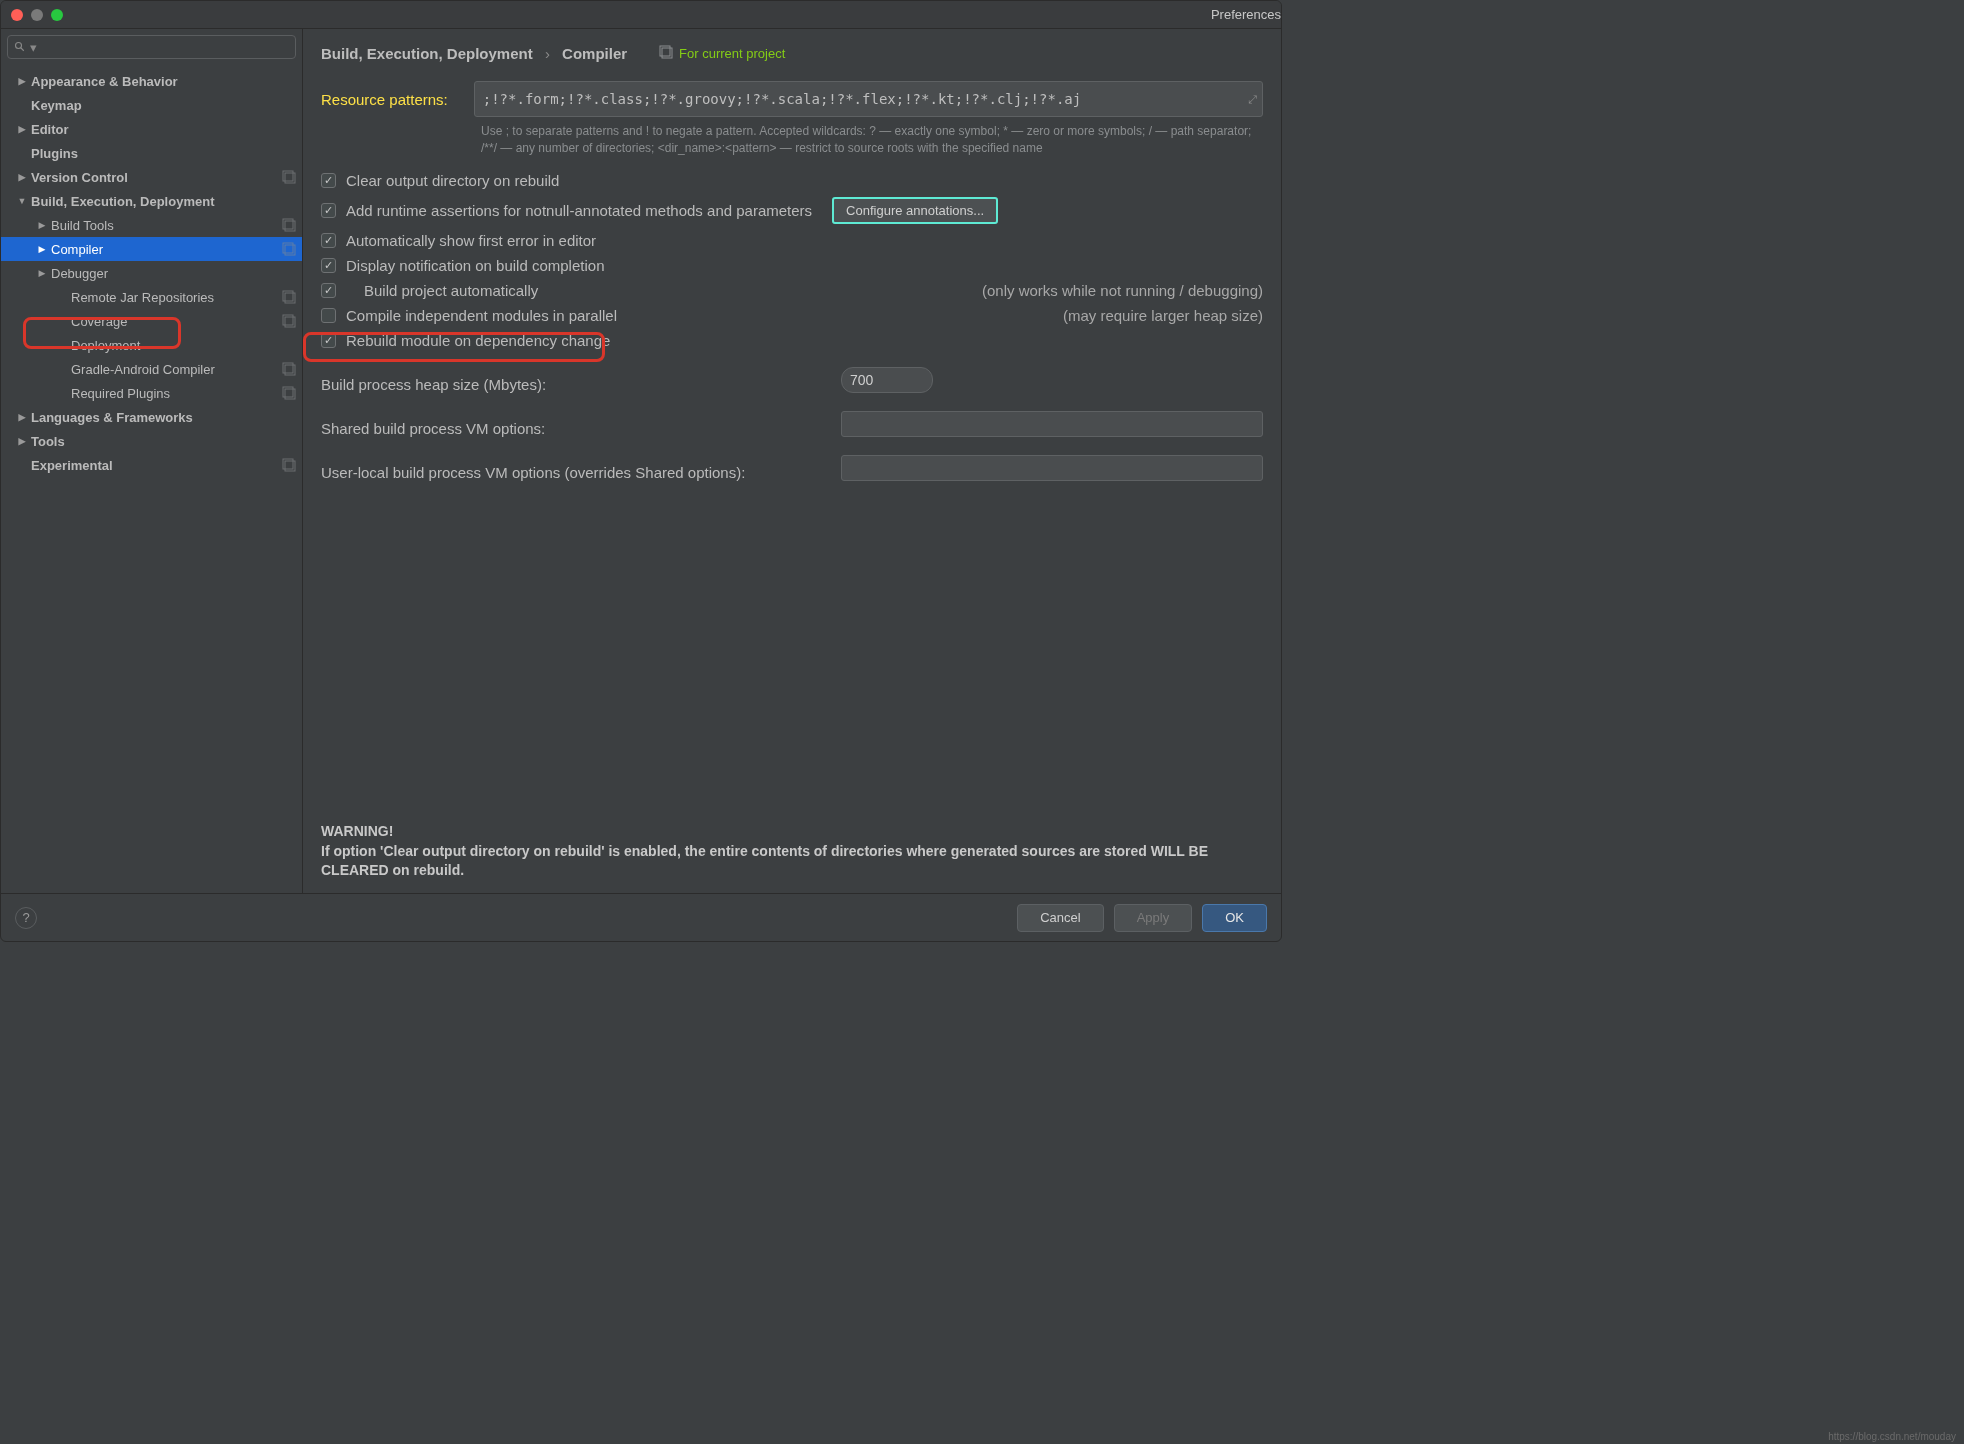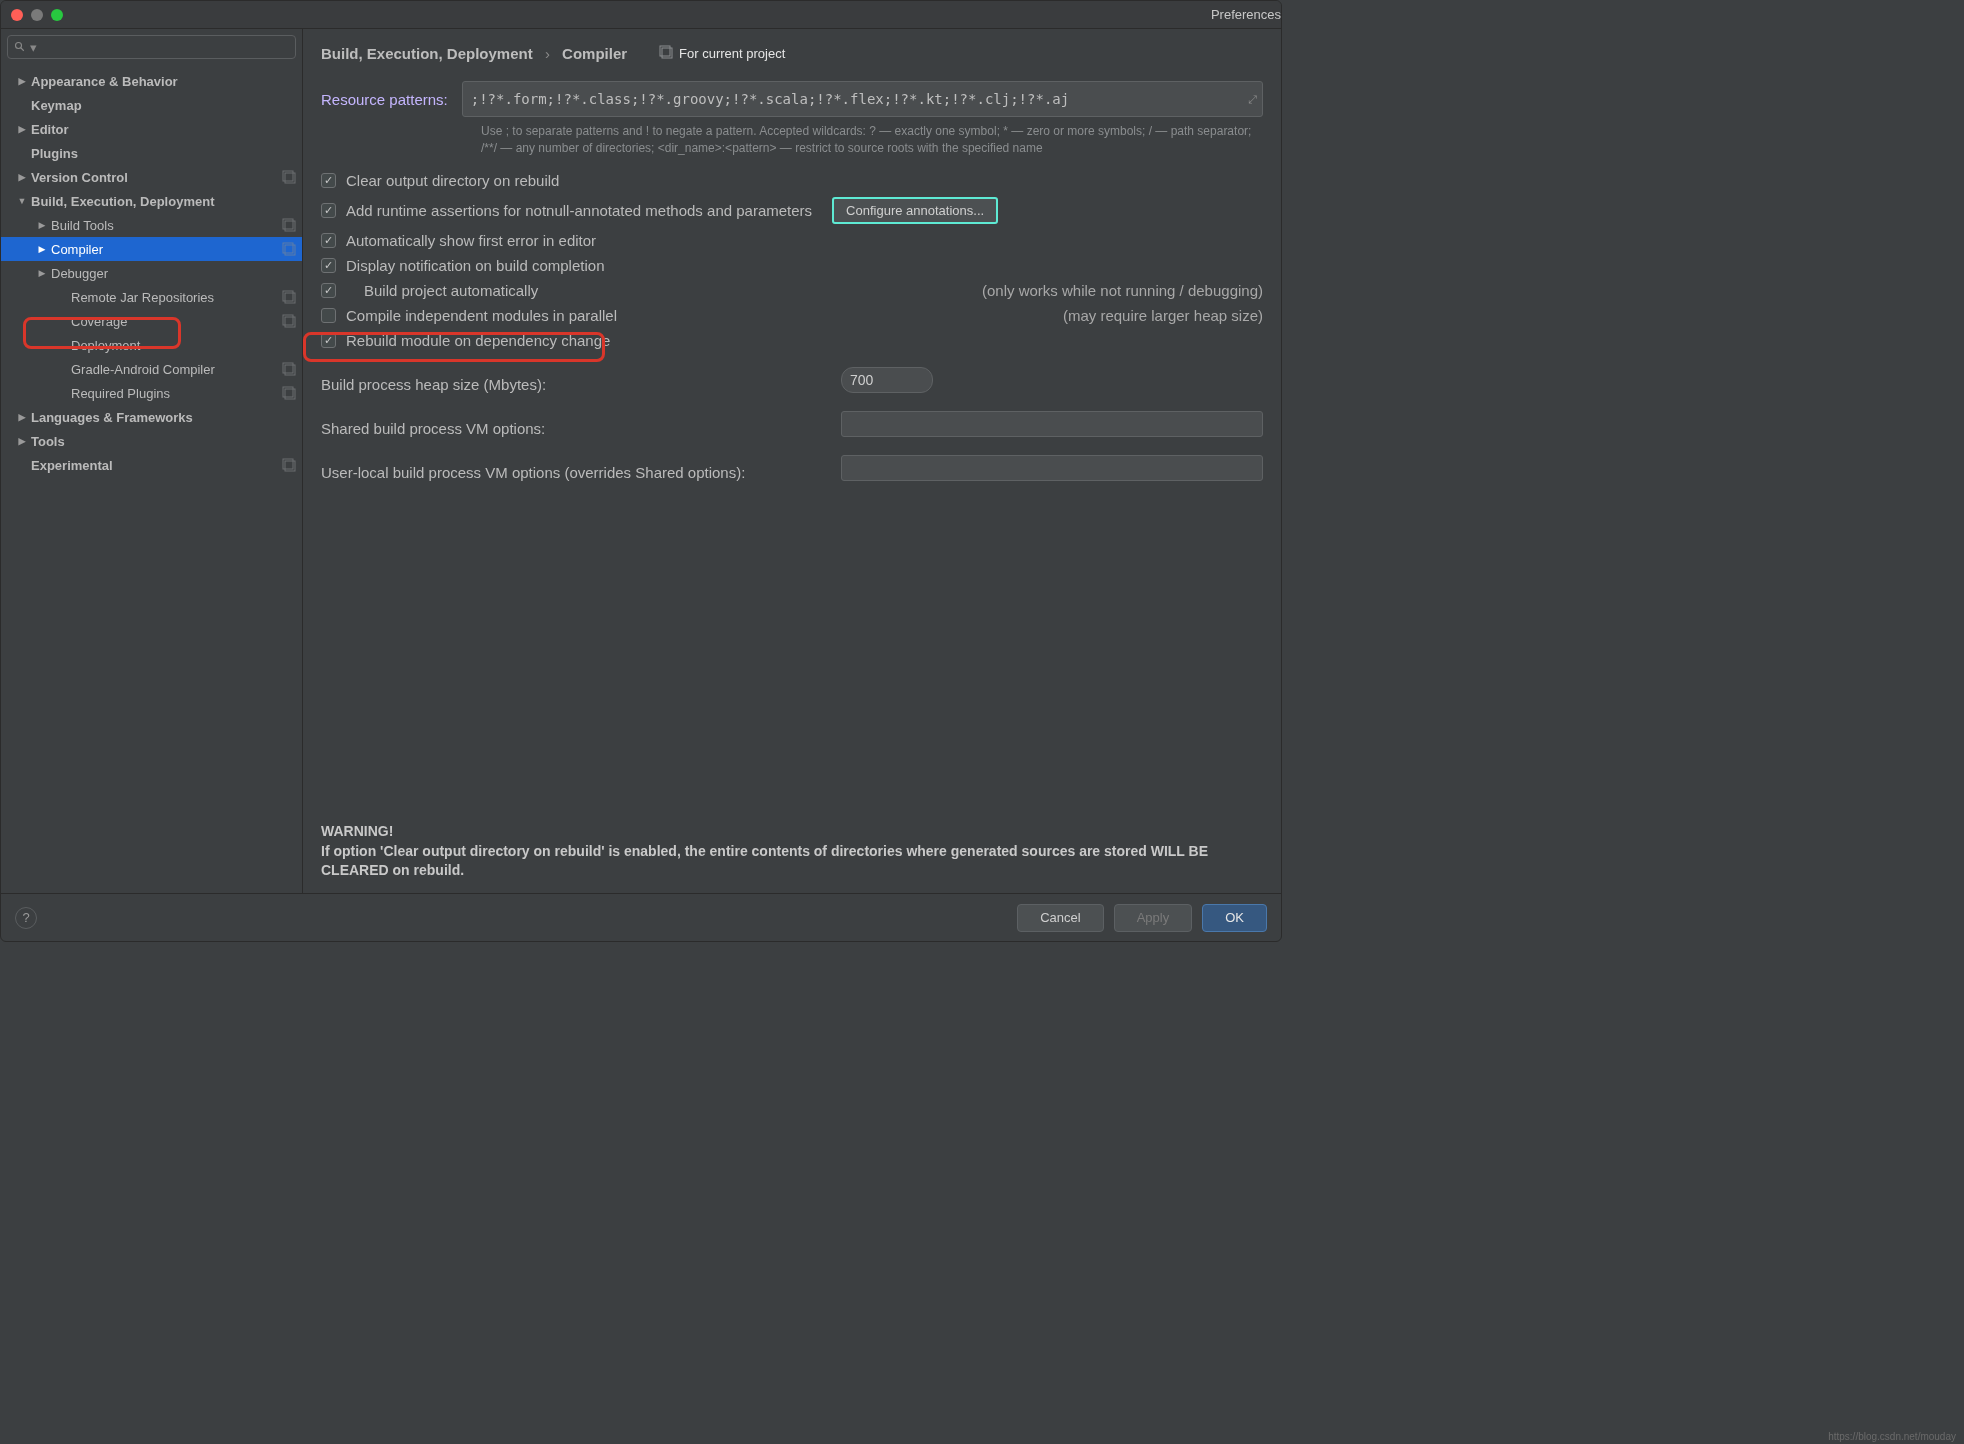--- a/index.html
+++ b/index.html
@@ -24,23 +24,23 @@
   .ind0 { padding-left: 16px; }
   .ind1 { padding-left: 36px; }
   .ind2 { padding-left: 56px; }
   .node.selected { background: #1e66d0; color: #ffffff; }
   .node.selected .arrow { color: #fff; }
   .highlight-box { position: absolute; border: 3px solid #d9362a; border-radius: 8px; pointer-events: none; }
   .main { flex: 1; display: flex; flex-direction: column; padding: 10px 18px 0 18px; min-width: 0; }
   .breadcrumb-row { display: flex; align-items: center; gap: 32px; height: 28px; }
   .breadcrumb { font-weight: 700; color: #bdbdbd; font-size: 15px; }
   .breadcrumb .sep { margin: 0 8px; color: #8a8a8a; font-weight: 400; }
-  .for-proj { color: #e5e5e5; font-size: 13px; display: flex; align-items: center; gap: 6px; }
+  .for-proj { color: #84cc16; font-size: 13px; display: flex; align-items: center; gap: 6px; }
   .row { display: flex; align-items: center; margin-top: 14px; }
-  .res-label { color: #c4b5fd; font-size: 15px; margin-right: 14px; white-space: nowrap; }
+  .res-label { color: #fde047; font-size: 15px; margin-right: 26px; white-space: nowrap; }
   .res-input { flex: 1; height: 36px; background: #4a4d4f; border: 1px solid #5e6163; color: #bfbfbf; font-family: "Menlo","Consolas",monospace; font-size: 14px; padding: 0 26px 0 8px; border-radius: 3px; }
   .res-wrap { position: relative; flex: 1; display: flex; }
   .expand-ic { position: absolute; right: 6px; top: 50%; transform: translateY(-50%); color: #8a8a8a; font-size: 11px; }
   .hint { margin-left: 160px; margin-top: 6px; color: #8a8d8f; font-size: 12px; line-height: 1.45; padding-right: 6px; }
   .checks { margin-top: 14px; display: flex; flex-direction: column; gap: 8px; }
   .check-row { display: flex; align-items: center; font-size: 15px; color: #bbbbbb; }
   .cb { width: 15px; height: 15px; border: 1px solid #6e7173; border-radius: 3px; margin-right: 10px; display: flex; align-items: center; justify-content: center; background: #43494a; }
   .cb.checked::after { content: "✓"; color: #c9c9c9; font-size: 11px; line-height: 1; }
   .check-row .side-note { margin-left: auto; color: #a8a8a8; font-size: 15px; }
   .btn-small { margin-left: 20px; background: #4c5052; border: 2px solid #5eead4; color: #cfcfcf; padding: 4px 12px; border-radius: 3px; font-size: 13px; }

